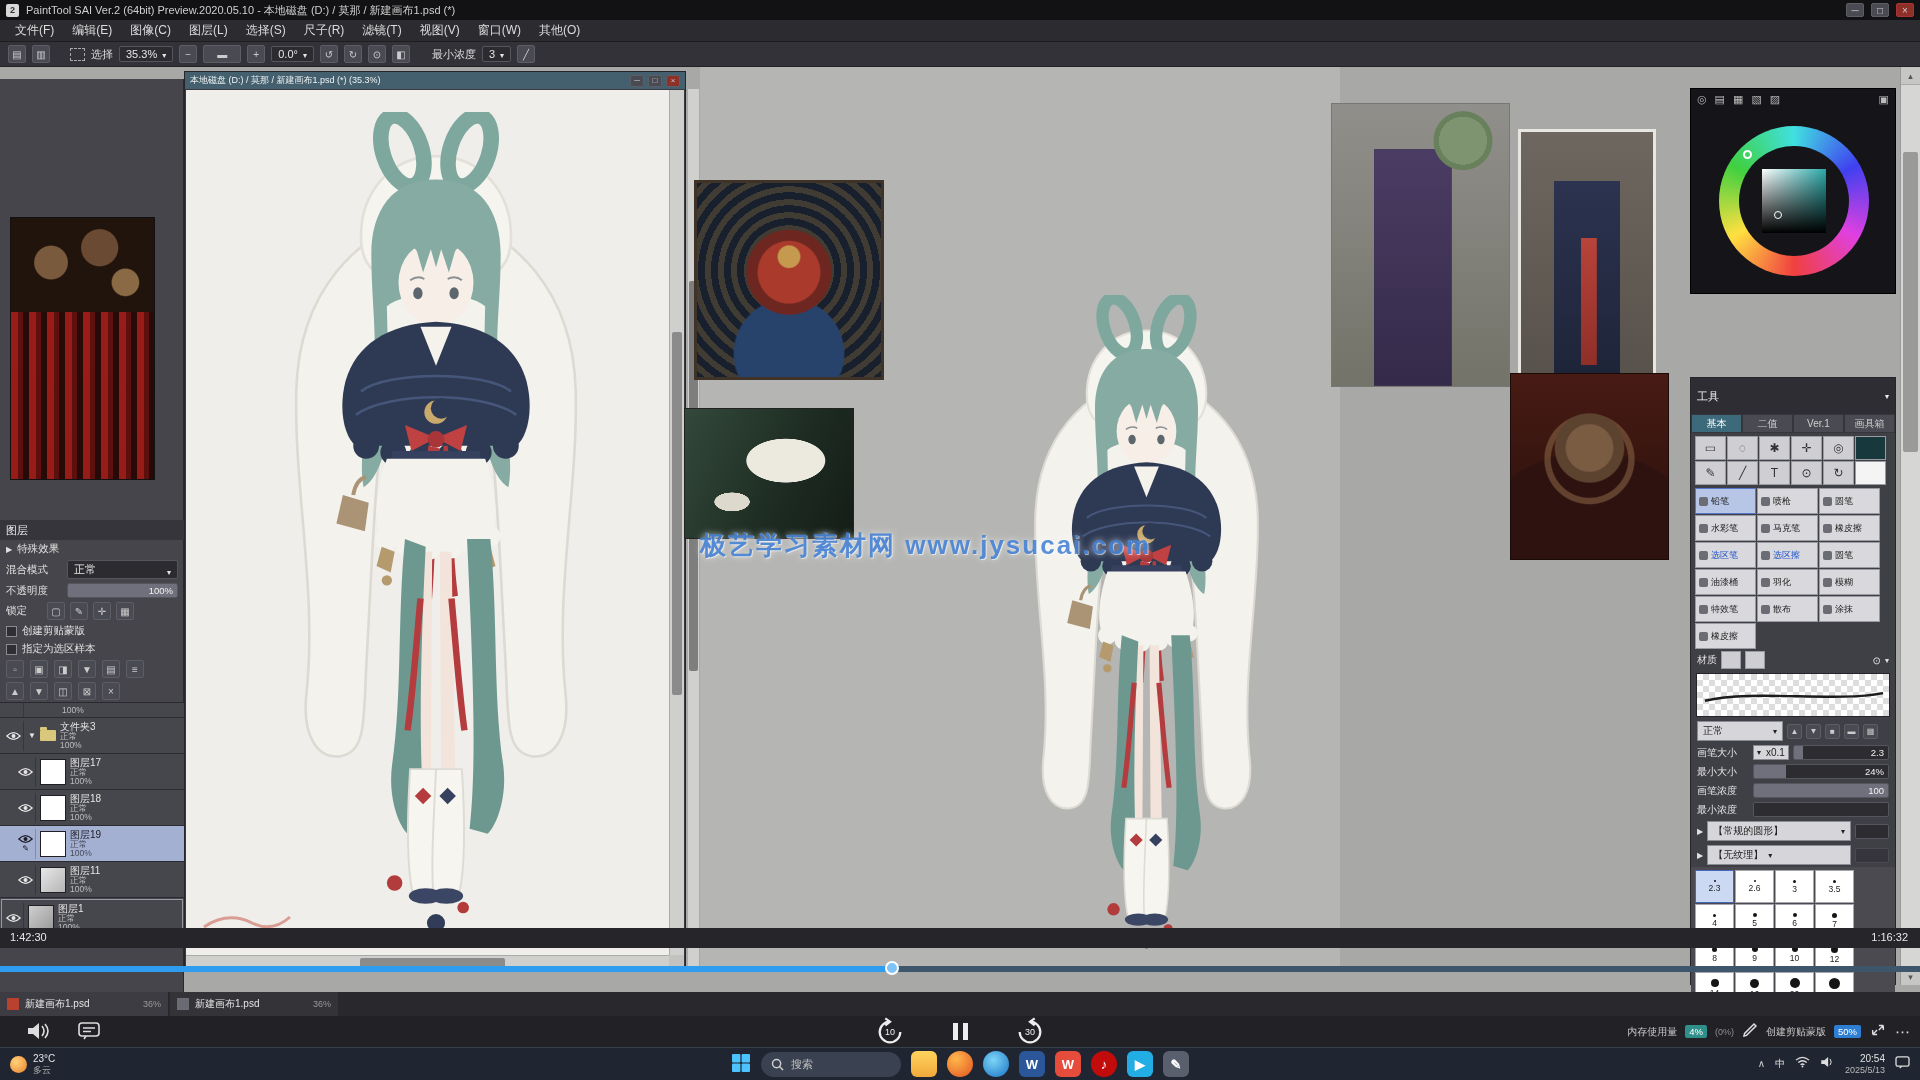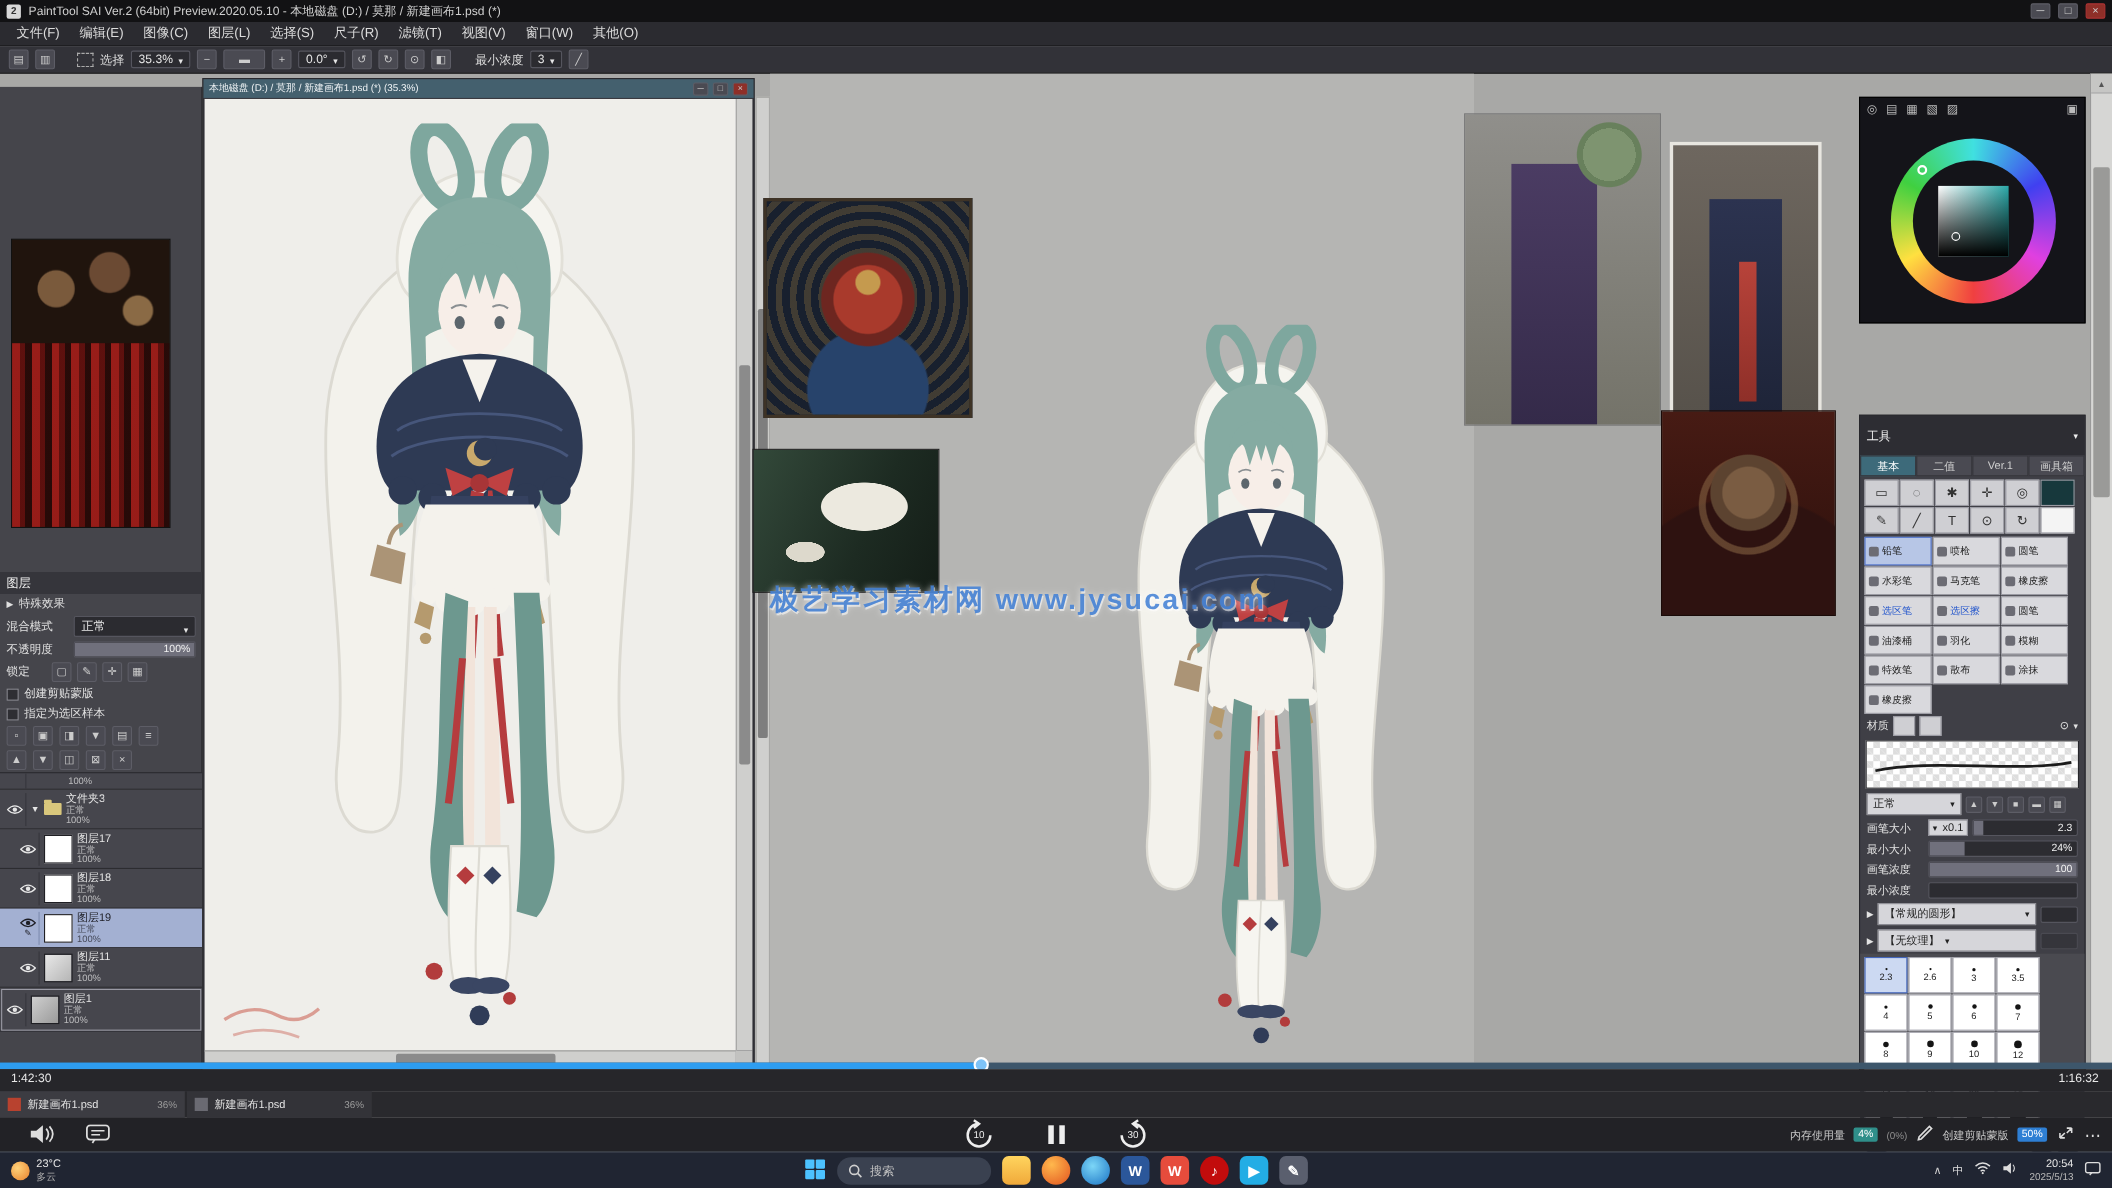--- a/index.html
+++ b/index.html
@@ -698,21 +698,21 @@
     <div class="flex" style="height:18px;justify-content:center;color:#555;background:#c6c6c4;border-bottom:1px solid #aaa;font-size:9px">▴</div>
     <div class="abs" style="left:2px;right:2px;top:85px;height:300px;background:#9a9a98;border-radius:2px"></div>
     <div class="abs flex" style="left:0;right:0;bottom:0;height:18px;justify-content:center;color:#555;background:#c6c6c4;border-top:1px solid #aaa;font-size:9px">▾</div>
   </div>
 
   <div class="abs" style="left:0;top:966px;width:1920px;height:6px;background:#3d566b">
     <div class="abs" style="left:0;top:0;width:893px;height:6px;background:#2e9df0"></div>
     <div class="abs" style="left:885px;top:-5px;width:14px;height:14px;border-radius:50%;background:#7ec3f7;border:2px solid #fff"></div>
   </div>
 
-  <div class="abs" style="left:0;top:972px;width:1920px;height:20px;background:#26262a">
+  <div class="abs" style="left:0;top:928px;width:1920px;height:20px;background:#26262a">
     <span class="abs s11" style="left:10px;top:3px;color:#e8e8e8">1:42:30</span>
     <span class="abs s11" style="right:12px;top:3px;color:#e8e8e8">1:16:32</span>
   </div>
 
   <div class="abs flex" style="left:0;top:992px;width:1920px;height:24px;background:#29292d;gap:2px">
     <div class="flex" style="width:168px;height:100%;background:#3c3c42;padding:0 7px;gap:6px">
       <span style="width:12px;height:12px;background:#b8422f;flex:none"></span>
       <span class="s10" style="flex:1;color:#e4e4e4">新建画布1.psd</span>
       <span class="s9" style="color:#9a9a9a">36%</span>
     </div>

